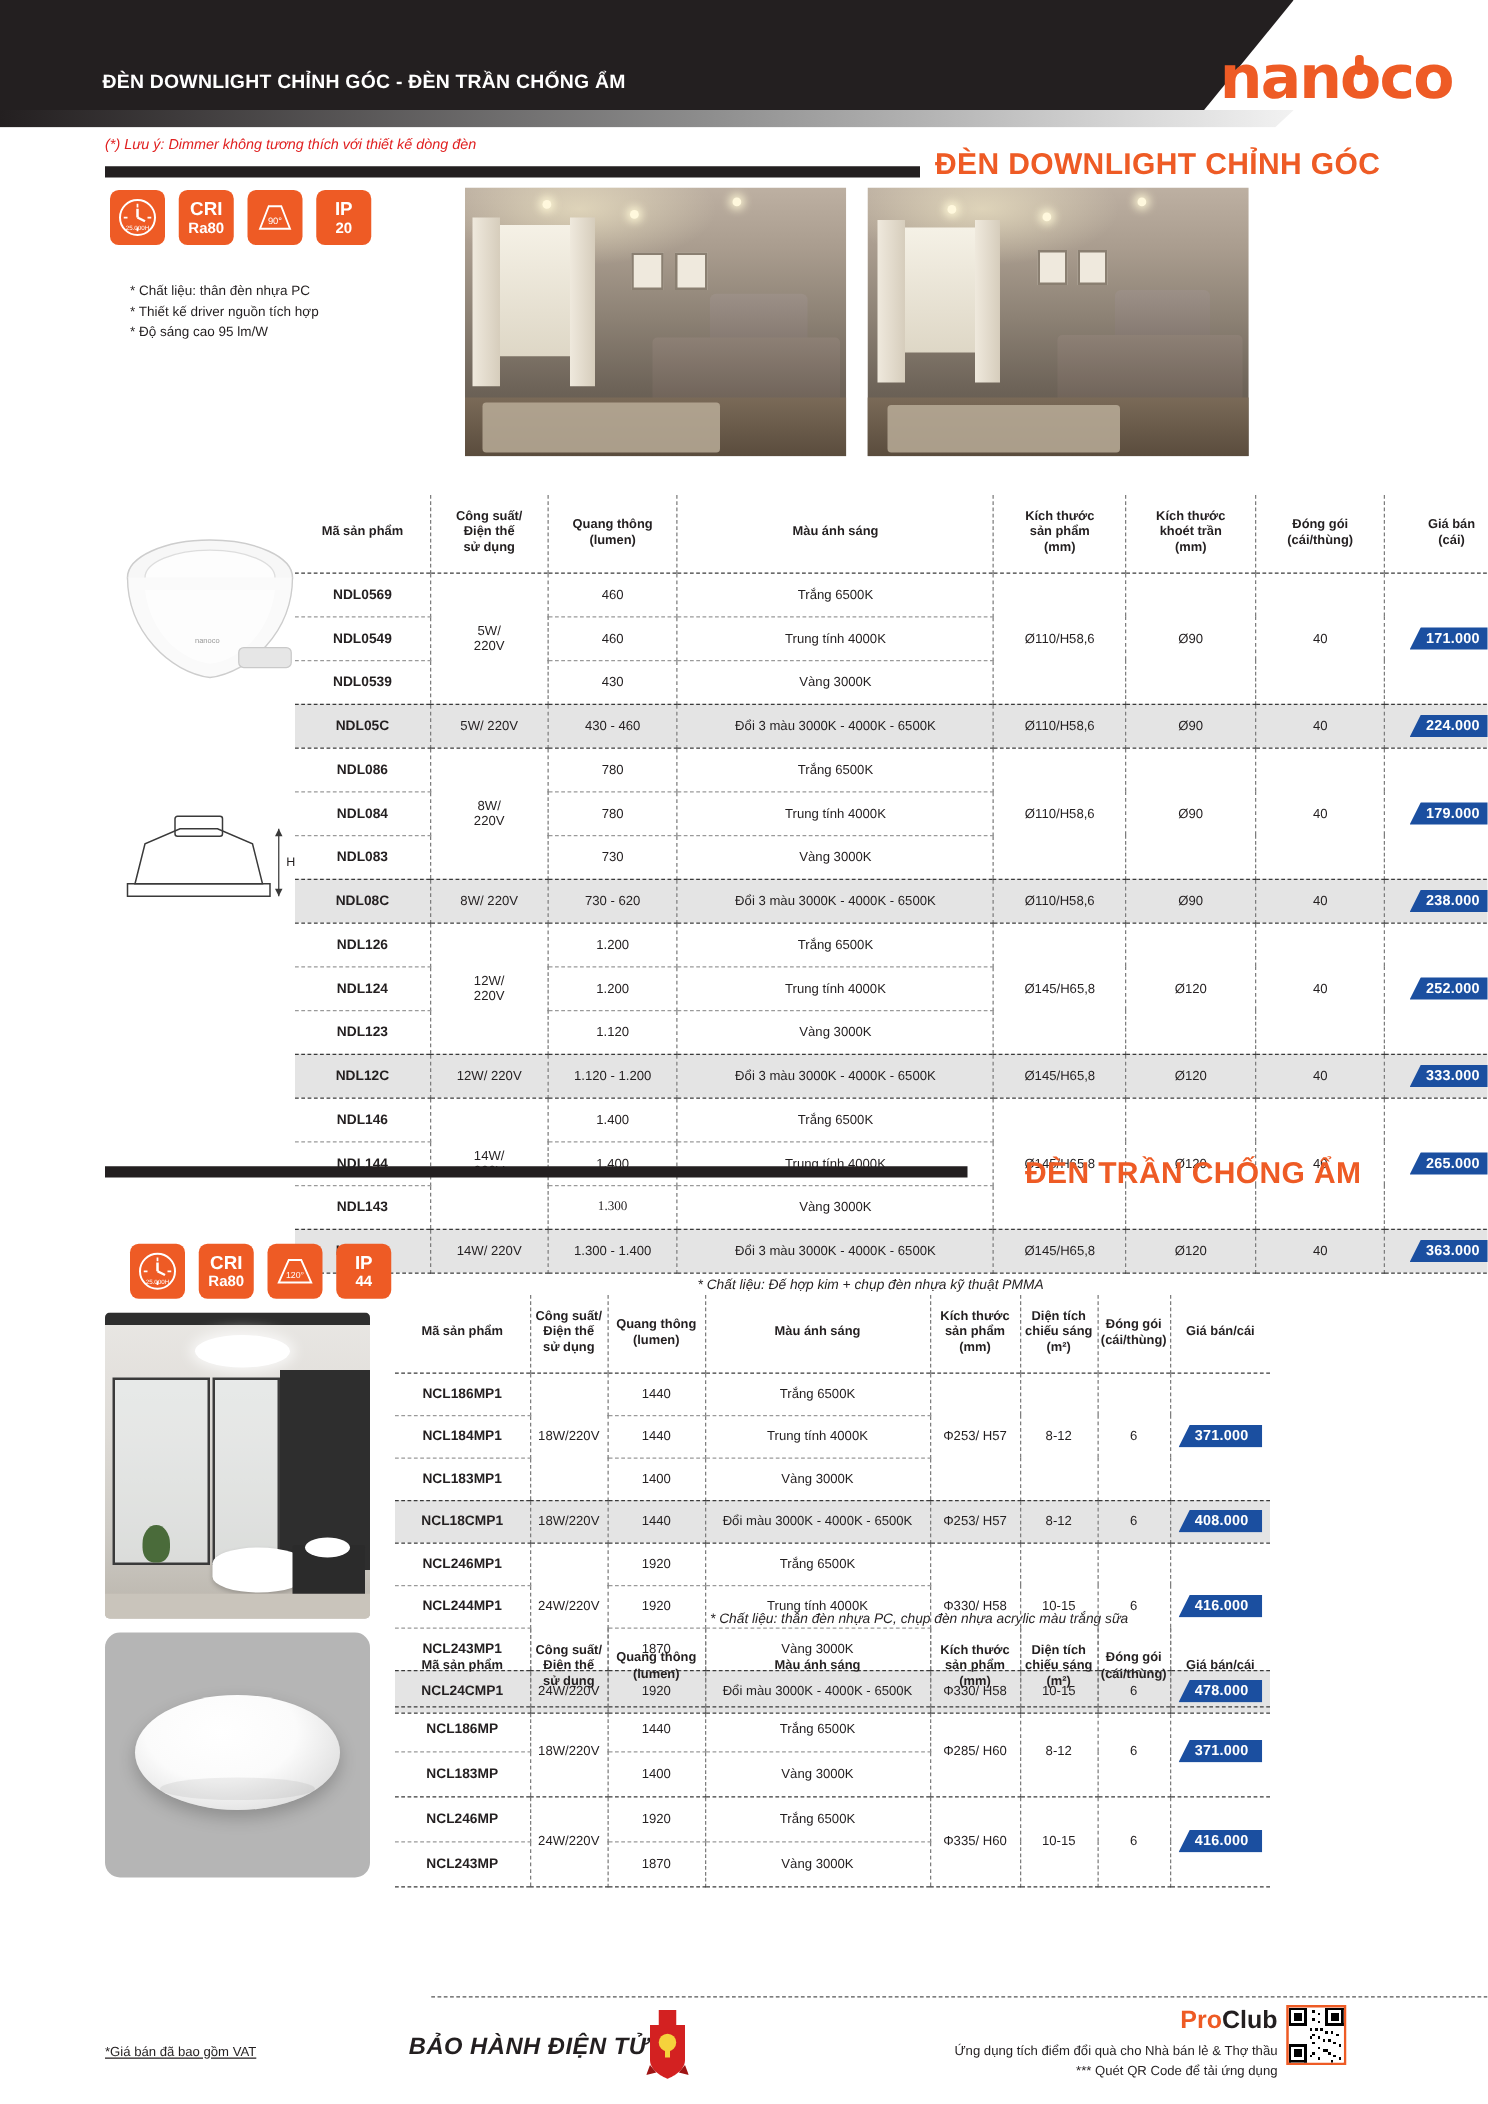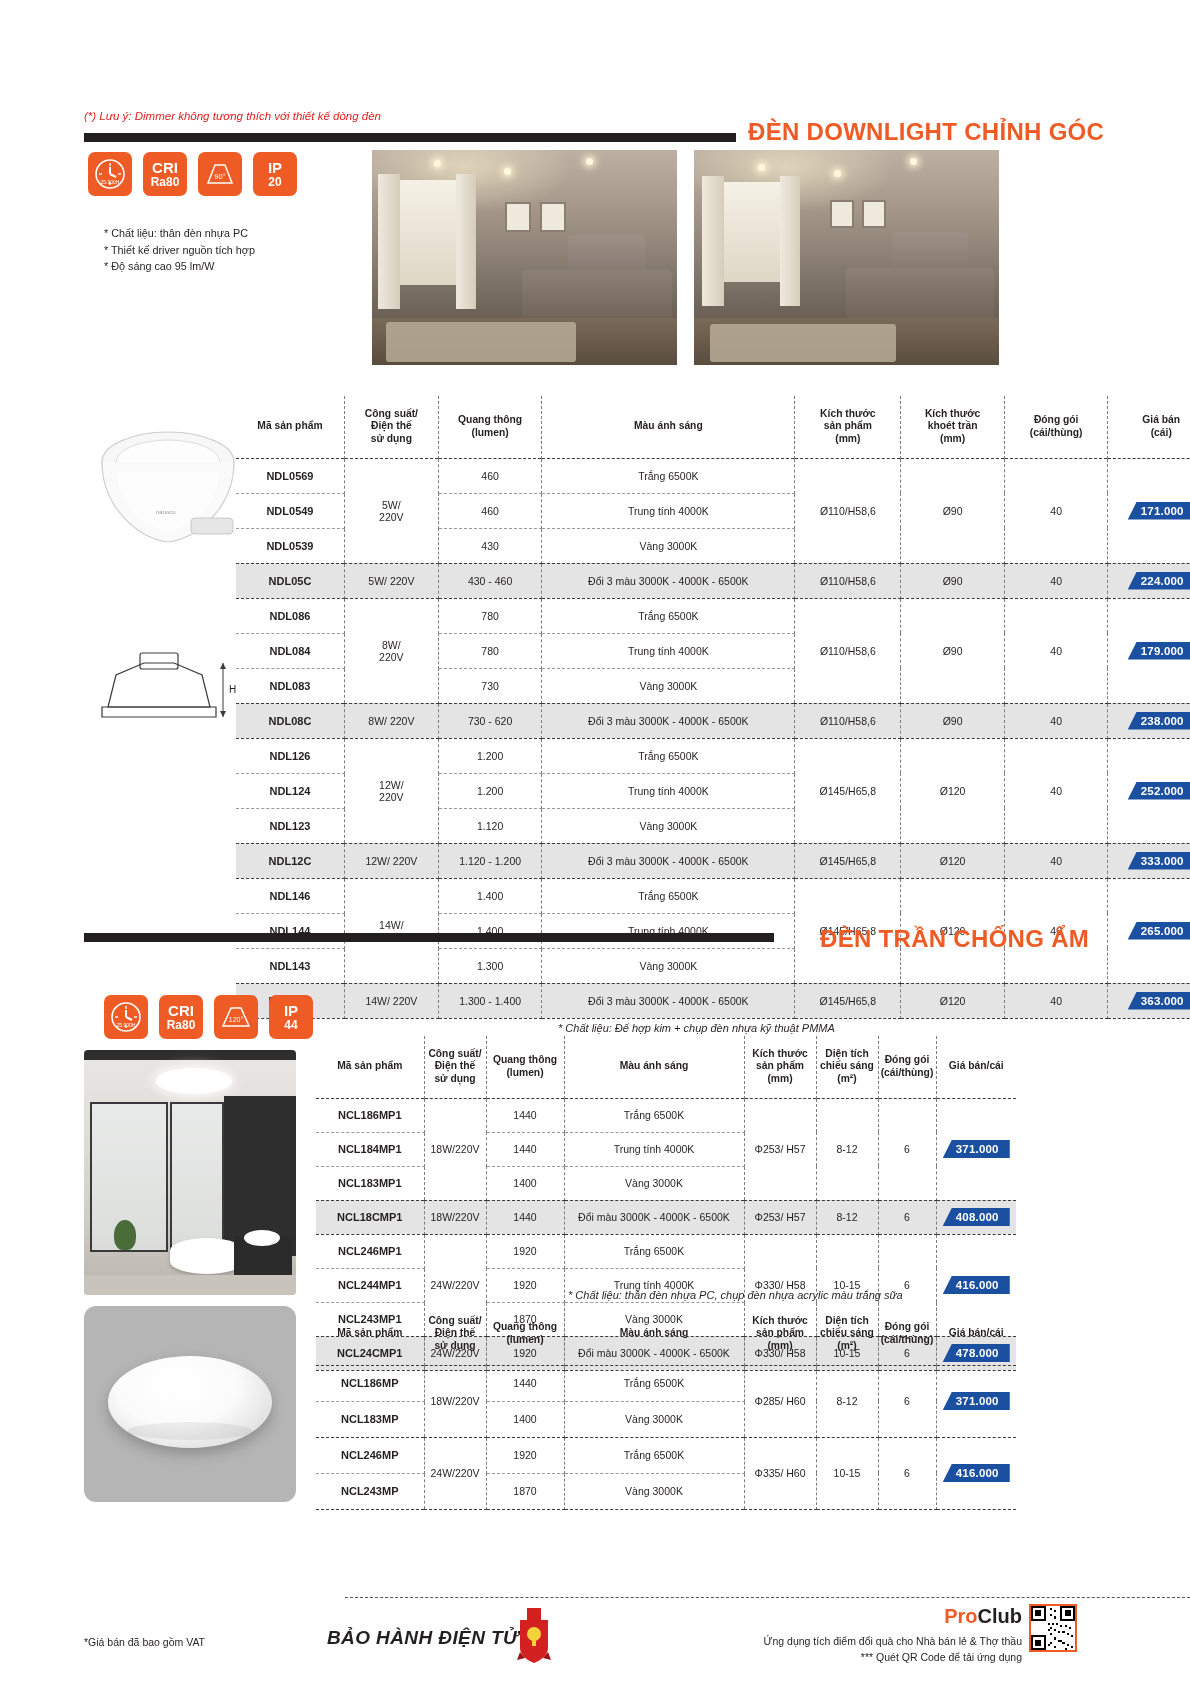--- a/index.html
+++ b/index.html
@@ -140,21 +140,21 @@
 
   .mat-note {
     position:absolute; font-size:11px; font-style:italic; color:#231f20;
   }
 
   
   .footer-line {
     position:absolute; left:345px; top:1597px; width:845px;
     border-top:1px dashed #555;
   }
-  .vat { position:absolute; left:84px; top:1636px; font-size:10.5px; color:#231f20; }
+  .vat { position:absolute; left:84px; top:1636px; font-size:10.5px; color:#231f20;text-decoration:underline; }
   .bhdt {
     position:absolute; left:327px; top:1627px;
     font-size:19px; font-weight:bold; font-style:italic; color:#231f20;
     letter-spacing:.4px;
   }
   .bh-icon { position:absolute; left:517px; top:1608px; width:34px; height:56px; }
   .proclub {
     position:absolute; right:168px; top:1606px;
     font-size:20px; font-weight:bold; line-height:1;
   }
@@ -175,20 +175,26 @@
     clip-path: polygon(26px 0, 125px 0, 125px 87px, 0 87px);
     color:#fff; display:flex; align-items:center; justify-content:center;
     font-size:32px; font-weight:bold; padding-left:22px;
   }
 </style>
 </head>
 <body>
 
 <div class="page">
 
+  <div class="header">
+    <div class="header-black"></div>
+    <div class="header-grad"></div>
+    <div class="header-title">ĐÈN DOWNLIGHT CHỈNH GÓC - ĐÈN TRẦN CHỐNG ẨM</div>
+    <div class="logo">nan<span class="o-dot">o</span>co</div>
+  </div>
 
   <div class="note">(*) Lưu ý: Dimmer không tương thích với thiết kế dòng đèn</div>
 
   <div class="sec-bar" style="left:84px; top:133px; width:652px;"></div>
   <div class="sec-label" style="left:748px; top:118px;">ĐÈN DOWNLIGHT CHỈNH GÓC</div>
 
   <div class="icons" style="left:88px; top:152px;">
     <div class="ico">
       <svg width="34" height="34" viewBox="0 0 34 34">
         <circle cx="17" cy="17" r="14" fill="none" stroke="#fff" stroke-width="1.6"></circle>
@@ -573,21 +579,21 @@
             <div>1.400</div>
           </td>
           <td class="dashed-b" style="height: 35px;">
             <div>Trung tính 4000K</div>
           </td>
         </tr>
         <tr>
           <td class="solid-b code" style="height: 35px;">
             <div>NDL143</div>
           </td>
-          <td class="solid-b" style="height: 35px;">
+          <td class="solid-b" style="height: 35px; font-family: Liberation Serif, serif;">
             <div>1.300</div>
           </td>
           <td class="solid-b" style="height: 35px;">
             <div>Vàng 3000K</div>
           </td>
         </tr>
         <tr class="hl">
           <td class="solid-b code" style="height: 35px;">
             <div>NDL14C</div>
           </td>

